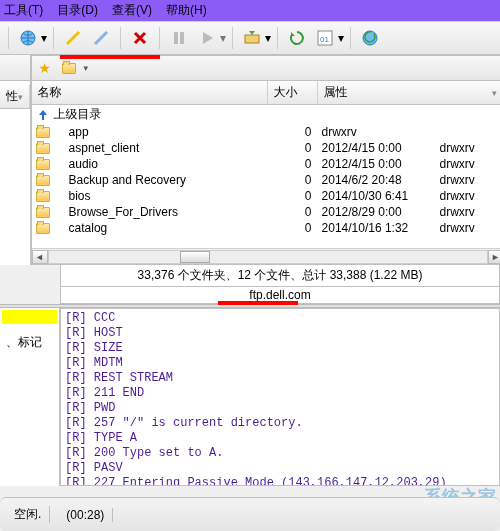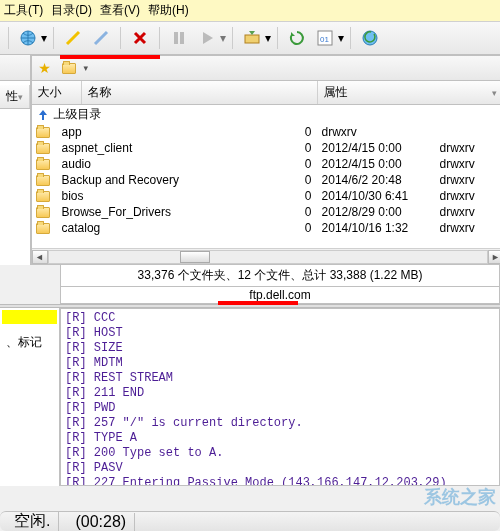--- a/index.html
+++ b/index.html
@@ -1,53 +1,53 @@
 <!DOCTYPE html>
 <html><head>
 <meta charset="utf-8">
 <style>
   * { box-sizing: border-box; margin: 0; padding: 0; }
   body { font-family: "SimSun", Tahoma, sans-serif; font-size: 12px; background: #f0f0f0; color: #000; width: 500px; height: 531px; overflow: hidden; position: relative; }
-  .menubar { background: #fef9c3; padding: 2px 4px; border-bottom: 1px solid #d0d0d0; display: flex; gap: 8px; }
+  .menubar { background: #8b5cf6; padding: 2px 4px; border-bottom: 1px solid #d0d0d0; display: flex; gap: 14px; }
   .menubar span { cursor: default; }
   .toolbar { background: linear-gradient(#f8f8f8,#e8e8e8); padding: 3px 4px; border-bottom: 1px solid #c0c0c0; display: flex; align-items: center; gap: 2px; }
   .tbtn { width: 26px; height: 26px; display: flex; align-items: center; justify-content: center; border: 1px solid transparent; border-radius: 3px; }
   .sep { width: 1px; height: 22px; background: #ccc; margin: 0 4px; }
   .dd { display:inline-block; margin-left:-2px; }
   .redbar { position:absolute; background:#ff0000; height:4px; }
   .midrow { display:flex; height: 210px; }
   .leftcol { width: 60px; border-right: 1px solid #c0c0c0; background:#fff; display:flex; flex-direction:column; }
   .rightcol { flex:1; display:flex; flex-direction:column; background:#fff; border:1px solid #c0c0c0; }
   .quickbar { background: linear-gradient(#f8f8f8,#e8e8e8); padding:3px 4px; display:flex; gap:6px; align-items:center; border-bottom:1px solid #c0c0c0;}
   .qicon { width:18px; height:18px; display:flex; align-items:center; justify-content:center;}
   .lefthdr, .tablehdr { background: linear-gradient(#fdfdfd,#e8e8e8); border-bottom:1px solid #c0c0c0; display:flex; }
   .th { padding:3px 6px; border-right:1px solid #d0d0d0; display:flex; align-items:center; justify-content:space-between; }
   .listing { flex:1; overflow:hidden; background:#fff; }
   .uprow { display:flex; align-items:center; padding:1px 4px; gap:4px; }
   .row { display:flex; align-items:center; padding:1px 4px; }
-  .cell-name { display:flex; align-items:center; gap:12px; width:236px; }
+  .cell-name { display:flex; align-items:center; gap:19px; width:236px; }
   .cell-size { width:50px; text-align:right; padding-right:10px; }
   .cell-date { width:118px; }
   .cell-perm { width:60px; }
   .folder-ico { width:14px; height:11px; background:linear-gradient(#ffe9a8,#f7c956); border:1px solid #d6a93a; border-radius:1px; position:relative; }
   .folder-ico:before { content:""; position:absolute; top:-3px; left:0; width:5px; height:3px; background:#f7d97a; border:1px solid #d6a93a; border-bottom:none; border-radius:1px 1px 0 0;}
   .hscroll { height:16px; background:#f0f0f0; border-top:1px solid #d0d0d0; display:flex; align-items:center; }
   .hscroll .arrow { width:16px; height:14px; background:linear-gradient(#fff,#ddd); border:1px solid #bbb; display:flex; align-items:center; justify-content:center; font-size:9px; color:#555;}
   .hscroll .track { flex:1; background:#eee; height:14px; border:1px solid #ccc; position:relative;}
   .hscroll .thumb { position:absolute; left:30%; width:30px; height:12px; background:linear-gradient(#fff,#ddd); border:1px solid #aaa; top:0;}
   .summary { text-align:center; padding:2px 0; background:#fff; border:1px solid #c0c0c0; border-top:none; font-size:12px;}
   .hostline { text-align:center; padding:1px 0; background:#fff; border:1px solid #c0c0c0; border-top:none; position:relative;}
   .splitter { height:4px; background:#e0e0e0; border-top:1px solid #bbb; border-bottom:1px solid #bbb; cursor:row-resize;}
   .bottom { display:flex; height:178px; }
   .leftbot { width:60px; background:#fff; border-right:1px solid #c0c0c0; }
   .yellowblk { height:14px; background:#ffff00; margin:2px 2px 6px 2px;}
   .leftbot .lbl { padding:4px 6px; }
   .log { flex:1; background:#fff; border:1px solid #c0c0c0; padding:2px 4px; font-family:"Courier New",monospace; font-size:12px; overflow:hidden; white-space:pre; line-height:15px;}
   .log .g { color:#4c1d95; }
-  .statusbar { position:absolute; bottom:0; left:0; right:0; height:20px; background:linear-gradient(#f4f4f4,#e4e4e4); border-top:1px solid #c0c0c0; display:flex; align-items:center; padding:0 6px; gap:8px; font-size:16px;border-radius:6px;}
+  .statusbar { position:absolute; bottom:0; left:0; right:0; height:34px; background:linear-gradient(#f4f4f4,#e4e4e4); border-top:1px solid #c0c0c0; display:flex; align-items:center; padding:0 6px; gap:8px; font-size:12px;border-radius:6px;}
   .statusbar .cell { border-right:1px solid #c0c0c0; padding:0 8px; }
   .watermark { position:absolute; right:4px; bottom:22px; font-size:18px; color:rgba(0,120,200,0.35); font-weight:bold; pointer-events:none; white-space:nowrap;}
   svg { display:block; }
 </style>
 </head>
 <body>
 
 <div class="menubar">
   <span>工具(T)</span>
   <span>目录(D)</span>
@@ -141,25 +141,25 @@
 
   <div class="rightcol">
     <div class="quickbar">
       <div class="qicon" style="color:#e8b000;font-size:14px">★</div>
       <div class="qicon">
           <div class="folder-ico"></div>
         </div>
       <span style="font-size:9px;color:#555">▾</span>
     </div>
     <div class="tablehdr">
+      <div class="th" style="width:236px">
+          <span>名称</span>
+        </div>
       <div class="th" style="width:50px">
           <span>大小</span>
-        </div>
-      <div class="th" style="width:236px">
-          <span>名称</span>
         </div>
       <div class="th" style="flex:1">
           <span>属性</span>
           <span style="font-size:9px;color:#888">▾</span>
         </div>
     </div>
     <div class="listing">
       <div class="uprow">
         <svg width="14" height="14">
             <path d="M7 2L3 7h3v5h2V7h3z" fill="#2a6fd0"></path>

